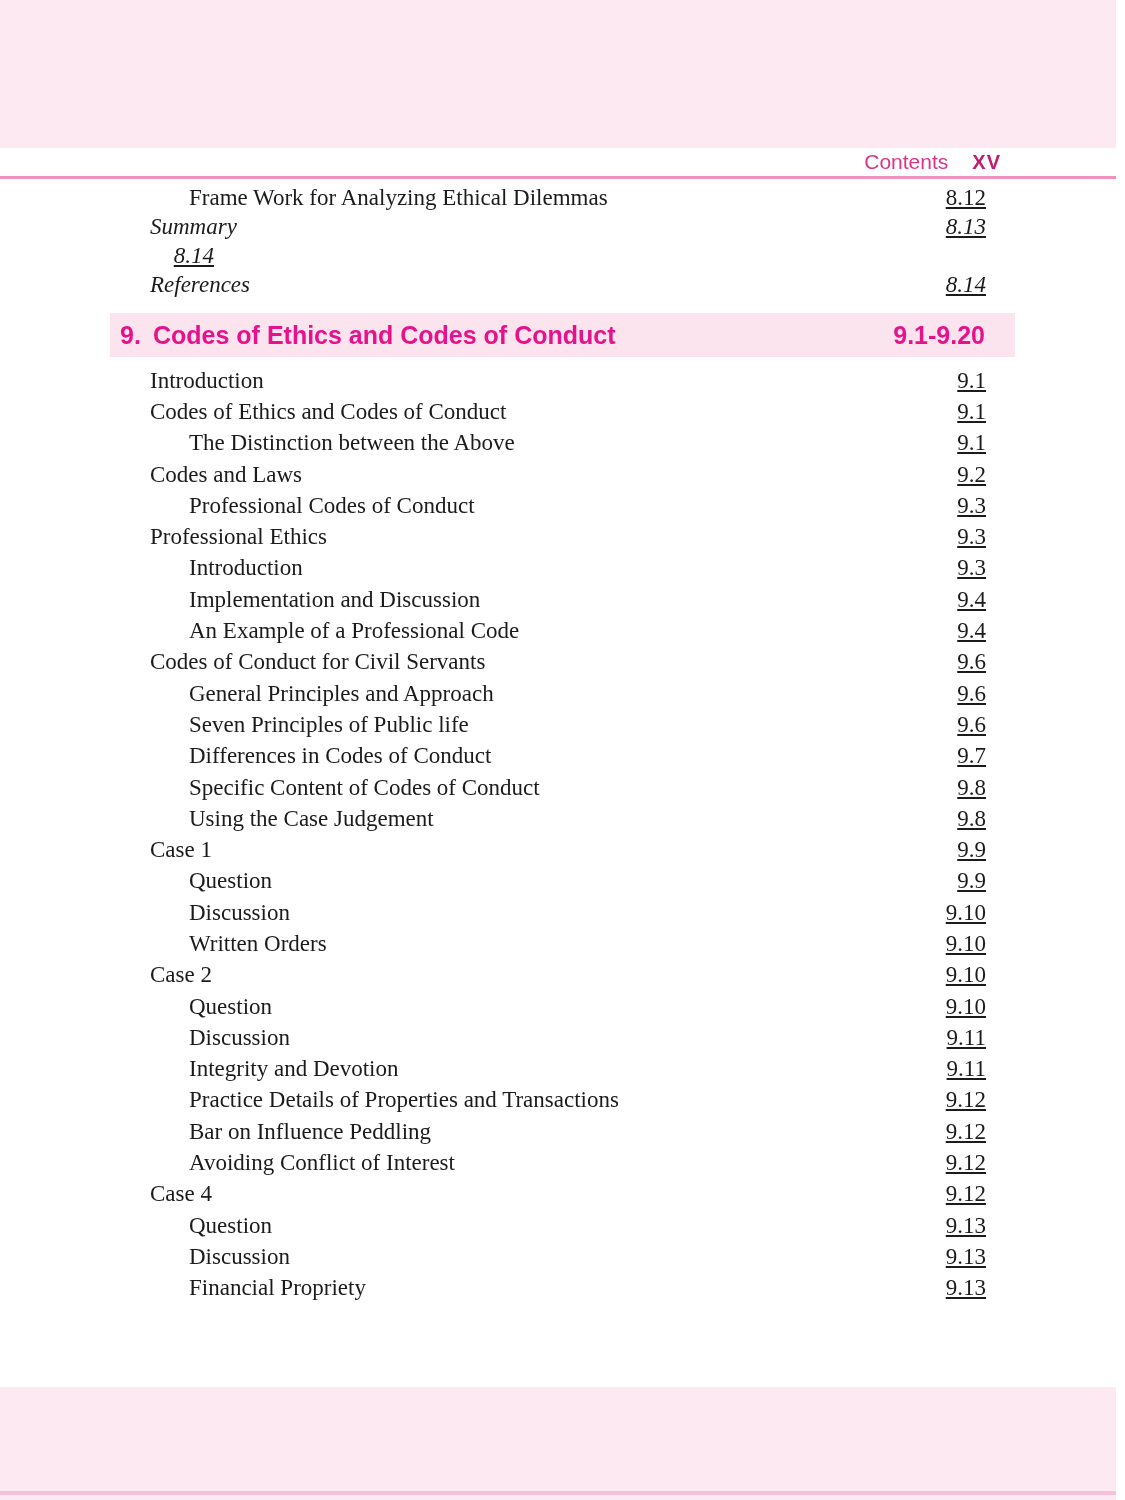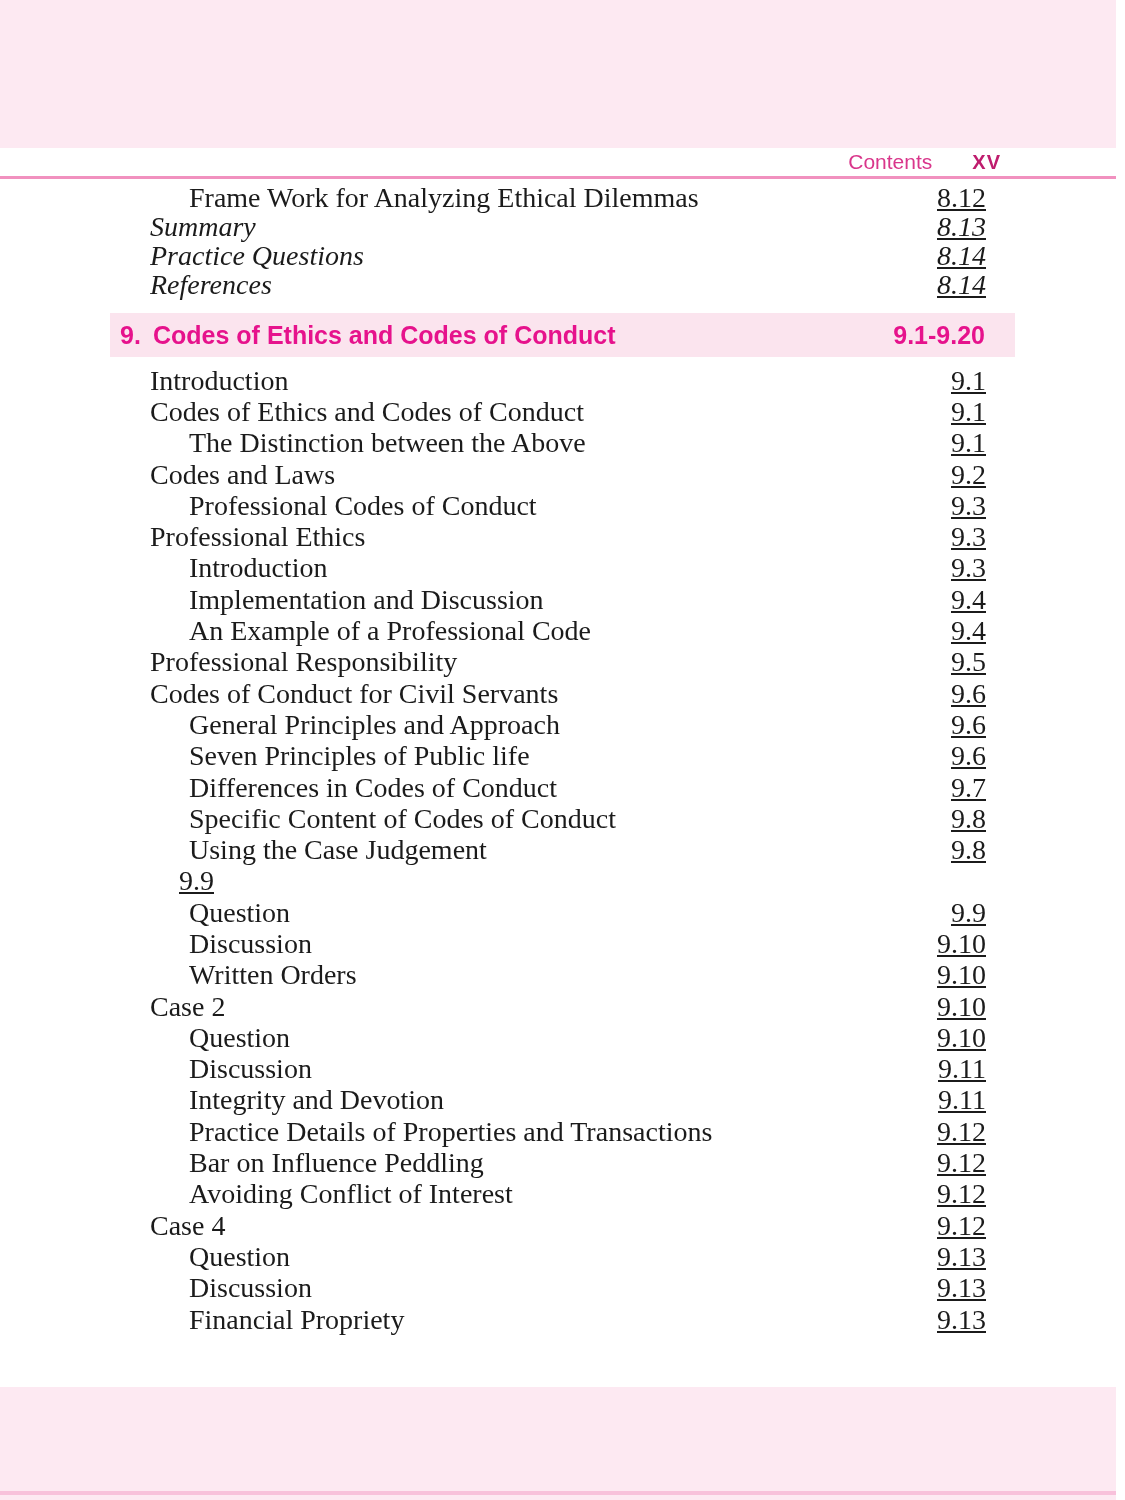--- a/index.html
+++ b/index.html
@@ -30,34 +30,34 @@
   .running-header {
     position: absolute; top: 148px; left: 0;
     width: 100%; height: 28px;
     box-sizing: border-box;
     padding-right: 115px;
     display: flex; justify-content: flex-end; align-items: center;
     font-family: "Liberation Sans", sans-serif;
     background: #ffffff;
   }
   .header-title { font-size: 21px; color: var(--header-title, #d9368b); }
-  .header-page  { font-size: 20px; font-weight: bold; letter-spacing: 1px; color: var(--header-roman, #bf1d6e); margin-left: 40px; }
+  .header-page  { font-size: 20px; font-weight: bold; letter-spacing: 1px; color: var(--header-roman, #bf1d6e); margin-left: 24px; }
   .header-rule {
     position: absolute; top: 176px; left: 0;
     width: 100%; height: 3px;
     background: var(--rule, #f191bf);
   }
   .toc {
     position: absolute; left: 150px; top: 183px;
     width: 836px;
   }
   .toc-row {
     display: flex; align-items: center;
     height: 31.3px;
-    font-size: 28px;
+    font-size: 23px;
     color: #1b1b1b;
     gap: 36px;
   }
   .front-rows .toc-row { height: 29px; }
   .toc-row .entry-label { flex: 1; white-space: nowrap; overflow: hidden; }
   .toc-row.indent .entry-label { padding-left: 39px; }
   .toc-row.italic { font-style: italic; }
   .toc-row .entry-page { text-align: right; min-width: 64px; text-decoration: underline; }
   .chapter-bar {
     margin-left: -40px;
@@ -95,21 +95,20 @@
     <div class="front-rows">
         <div class="toc-row indent">
           <span class="entry-label">Frame Work for Analyzing Ethical Dilemmas</span>
           <span class="entry-page">8.12</span>
         </div>
         <div class="toc-row italic">
           <span class="entry-label">Summary</span>
           <span class="entry-page">8.13</span>
         </div>
         <div class="toc-row italic">
-          <span class="entry-label">Practice Questions</span>
           <span class="entry-page">8.14</span>
         </div>
         <div class="toc-row italic">
           <span class="entry-label">References</span>
           <span class="entry-page">8.14</span>
         </div>
       </div>
 
     <div class="chapter-bar">
       <span class="ch-num">9.</span>
@@ -148,24 +147,20 @@
         </div>
         <div class="toc-row indent">
           <span class="entry-label">Implementation and Discussion</span>
           <span class="entry-page">9.4</span>
         </div>
         <div class="toc-row indent">
           <span class="entry-label">An Example of a Professional Code</span>
           <span class="entry-page">9.4</span>
         </div>
         <div class="toc-row">
-          <span class="entry-label">Professional Responsibility</span>
-          <span class="entry-page">9.5</span>
-        </div>
-        <div class="toc-row">
           <span class="entry-label">Codes of Conduct for Civil Servants</span>
           <span class="entry-page">9.6</span>
         </div>
         <div class="toc-row indent">
           <span class="entry-label">General Principles and Approach</span>
           <span class="entry-page">9.6</span>
         </div>
         <div class="toc-row indent">
           <span class="entry-label">Seven Principles of Public life</span>
           <span class="entry-page">9.6</span>
@@ -176,20 +171,21 @@
         </div>
         <div class="toc-row indent">
           <span class="entry-label">Specific Content of Codes of Conduct</span>
           <span class="entry-page">9.8</span>
         </div>
         <div class="toc-row indent">
           <span class="entry-label">Using the Case Judgement</span>
           <span class="entry-page">9.8</span>
         </div>
         <div class="toc-row">
+          <span class="entry-label">Case 1</span>
           <span class="entry-page">9.9</span>
         </div>
         <div class="toc-row indent">
           <span class="entry-label">Question</span>
           <span class="entry-page">9.9</span>
         </div>
         <div class="toc-row indent">
           <span class="entry-label">Discussion</span>
           <span class="entry-page">9.10</span>
         </div>

